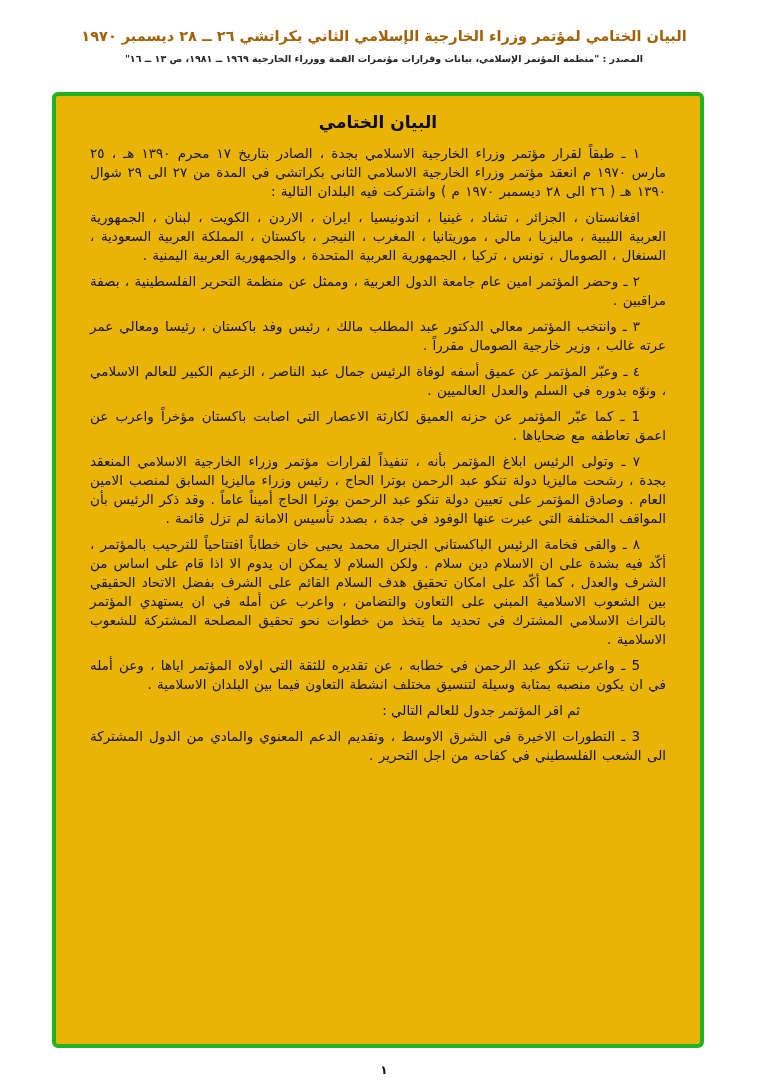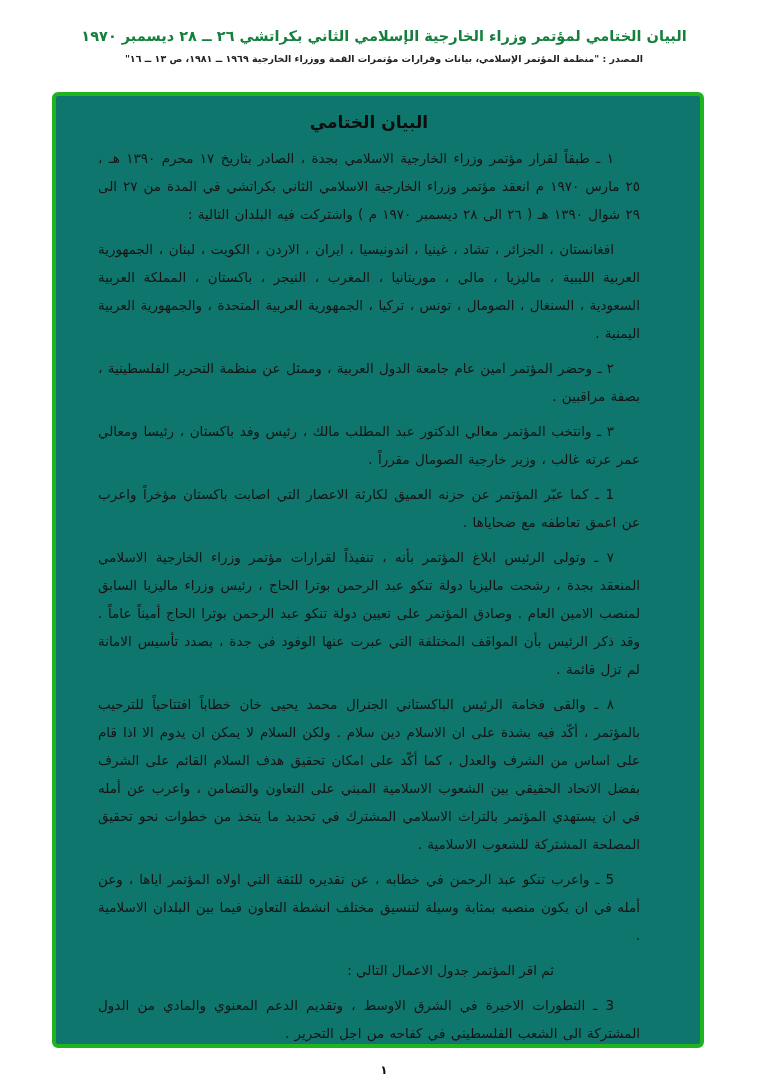--- a/index.html
+++ b/index.html
@@ -8,49 +8,49 @@
     background:#ffffff;
     font-family:"DejaVu Sans", sans-serif;
     color:#1a1a1a;
     direction:rtl;
     overflow:hidden;
   }
   .page { position:relative; width:768px; height:1085px; }
 
   .doc-header { text-align:center; padding-top:28px; }
   .doc-header-title {
-    font-size:14.5px; font-weight:bold; color:#15803d;
+    font-size:14.5px; font-weight:bold; color:#a16207;
     letter-spacing:0.2px;
   }
   .doc-source {
     margin-top:9px;
     font-size:9.5px; font-weight:bold; color:#222;
   }
 
   .green-box {
     position:absolute;
     top:92px; bottom:37px; left:52px; right:64px;
     border:4px solid var(--green, #1fb31f);
     border-radius:6px;
-    padding:16px 44px 10px 26px;
-    background:#0f766e;
+    padding:16px 26px 10px 26px;
+    background:#eab308;
   }
 
   .communique-title {
     text-align:center;
     font-size:17px; font-weight:bold; color:#0d0d0d;
     margin-bottom:12px;
   }
 
   .para {
     font-size:13.5px;
-    line-height:28px;
+    line-height:19px;
     text-align:justify;
     text-indent:26px;
-    margin:7px 16px;
+    margin:7px 8px;
     color:#141414;
     word-spacing:1px;
   }
   .para.leadin {
     text-align:right;
     text-indent:86px;
     word-spacing:normal;
   }
 
   .page-number {
@@ -69,23 +69,24 @@
     <div class="doc-source">المصدر : "منظمة المؤتمر الإسلامي، بيانات وقرارات مؤتمرات القمة ووزراء الخارجية ١٩٦٩ ــ ١٩٨١، ص ١٣ ــ ١٦"</div>
   </div>
 
   <div class="green-box">
     <div class="communique-title">البيان الختامي</div>
 
     <p class="para">١ ـ طبقاً لقرار مؤتمر وزراء الخارجية الاسلامي بجدة ، الصادر بتاريخ ١٧ محرم ١٣٩٠ هـ ، ٢٥ مارس ١٩٧٠ م انعقد مؤتمر وزراء الخارجية الاسلامي الثاني بكراتشي في المدة من ٢٧ الى ٢٩ شوال ١٣٩٠ هـ ( ٢٦ الى ٢٨ ديسمبر ١٩٧٠ م ) واشتركت فيه البلدان التالية :</p>
     <p class="para">افغانستان ، الجزائر ، تشاد ، غينيا ، اندونيسيا ، ايران ، الاردن ، الكويت ، لبنان ، الجمهورية العربية الليبية ، ماليزيا ، مالي ، موريتانيا ، المغرب ، النيجر ، باكستان ، المملكة العربية السعودية ، السنغال ، الصومال ، تونس ، تركيا ، الجمهورية العربية المتحدة ، والجمهورية العربية اليمنية .</p>
     <p class="para">٢ ـ وحضر المؤتمر امين عام جامعة الدول العربية ، وممثل عن منظمة التحرير الفلسطينية ، بصفة مراقبين .</p>
     <p class="para">٣ ـ وانتخب المؤتمر معالي الدكتور عبد المطلب مالك ، رئيس وفد باكستان ، رئيسا ومعالي عمر عرته غالب ، وزير خارجية الصومال مقرراً .</p>
+    <p class="para">٤ ـ وعبّر المؤتمر عن عميق أسفه لوفاة الرئيس جمال عبد الناصر ، الزعيم الكبير للعالم الاسلامي ، ونوّه بدوره في السلم والعدل العالميين .</p>
     <p class="para">1 ـ كما عبّر المؤتمر عن حزنه العميق لكارثة الاعصار التي اصابت باكستان مؤخراً واعرب عن اعمق تعاطفه مع ضحاياها .</p>
     <p class="para">٧ ـ وتولى الرئيس ابلاغ المؤتمر بأنه ، تنفيذاً لقرارات مؤتمر وزراء الخارجية الاسلامي المنعقد بجدة ، رشحت ماليزيا دولة تنكو عبد الرحمن بوترا الحاج ، رئيس وزراء ماليزيا السابق لمنصب الامين العام . وصادق المؤتمر على تعيين دولة تنكو عبد الرحمن بوترا الحاج أميناً عاماً . وقد ذكر الرئيس بأن المواقف المختلفة التي عبرت عنها الوفود في جدة ، بصدد تأسيس الامانة لم تزل قائمة .</p>
     <p class="para">٨ ـ والقى فخامة الرئيس الباكستاني الجنرال محمد يحيى خان خطاباً افتتاحياً للترحيب بالمؤتمر ، أكّد فيه بشدة على ان الاسلام دين سلام . ولكن السلام لا يمكن ان يدوم الا اذا قام على اساس من الشرف والعدل ، كما أكّد على امكان تحقيق هدف السلام القائم على الشرف بفضل الاتحاد الحقيقي بين الشعوب الاسلامية المبني على التعاون والتضامن ، واعرب عن أمله في ان يستهدي المؤتمر بالتراث الاسلامي المشترك في تحديد ما يتخذ من خطوات نحو تحقيق المصلحة المشتركة للشعوب الاسلامية .</p>
     <p class="para">5 ـ واعرب تنكو عبد الرحمن في خطابه ، عن تقديره للثقة التي اولاه المؤتمر اياها ، وعن أمله في ان يكون منصبه بمثابة وسيلة لتنسيق مختلف انشطة التعاون فيما بين البلدان الاسلامية .</p>
-    <p class="para leadin">ثم اقر المؤتمر جدول الاعمال التالي :</p>
+    <p class="para leadin">ثم اقر المؤتمر جدول للعالم التالي :</p>
     <p class="para">3 ـ التطورات الاخيرة في الشرق الاوسط ، وتقديم الدعم المعنوي والمادي من الدول المشتركة الى الشعب الفلسطيني في كفاحه من اجل التحرير .</p>
   </div>
 
   <div class="page-number">١</div>
 
 </div>
 
 </body></html>

